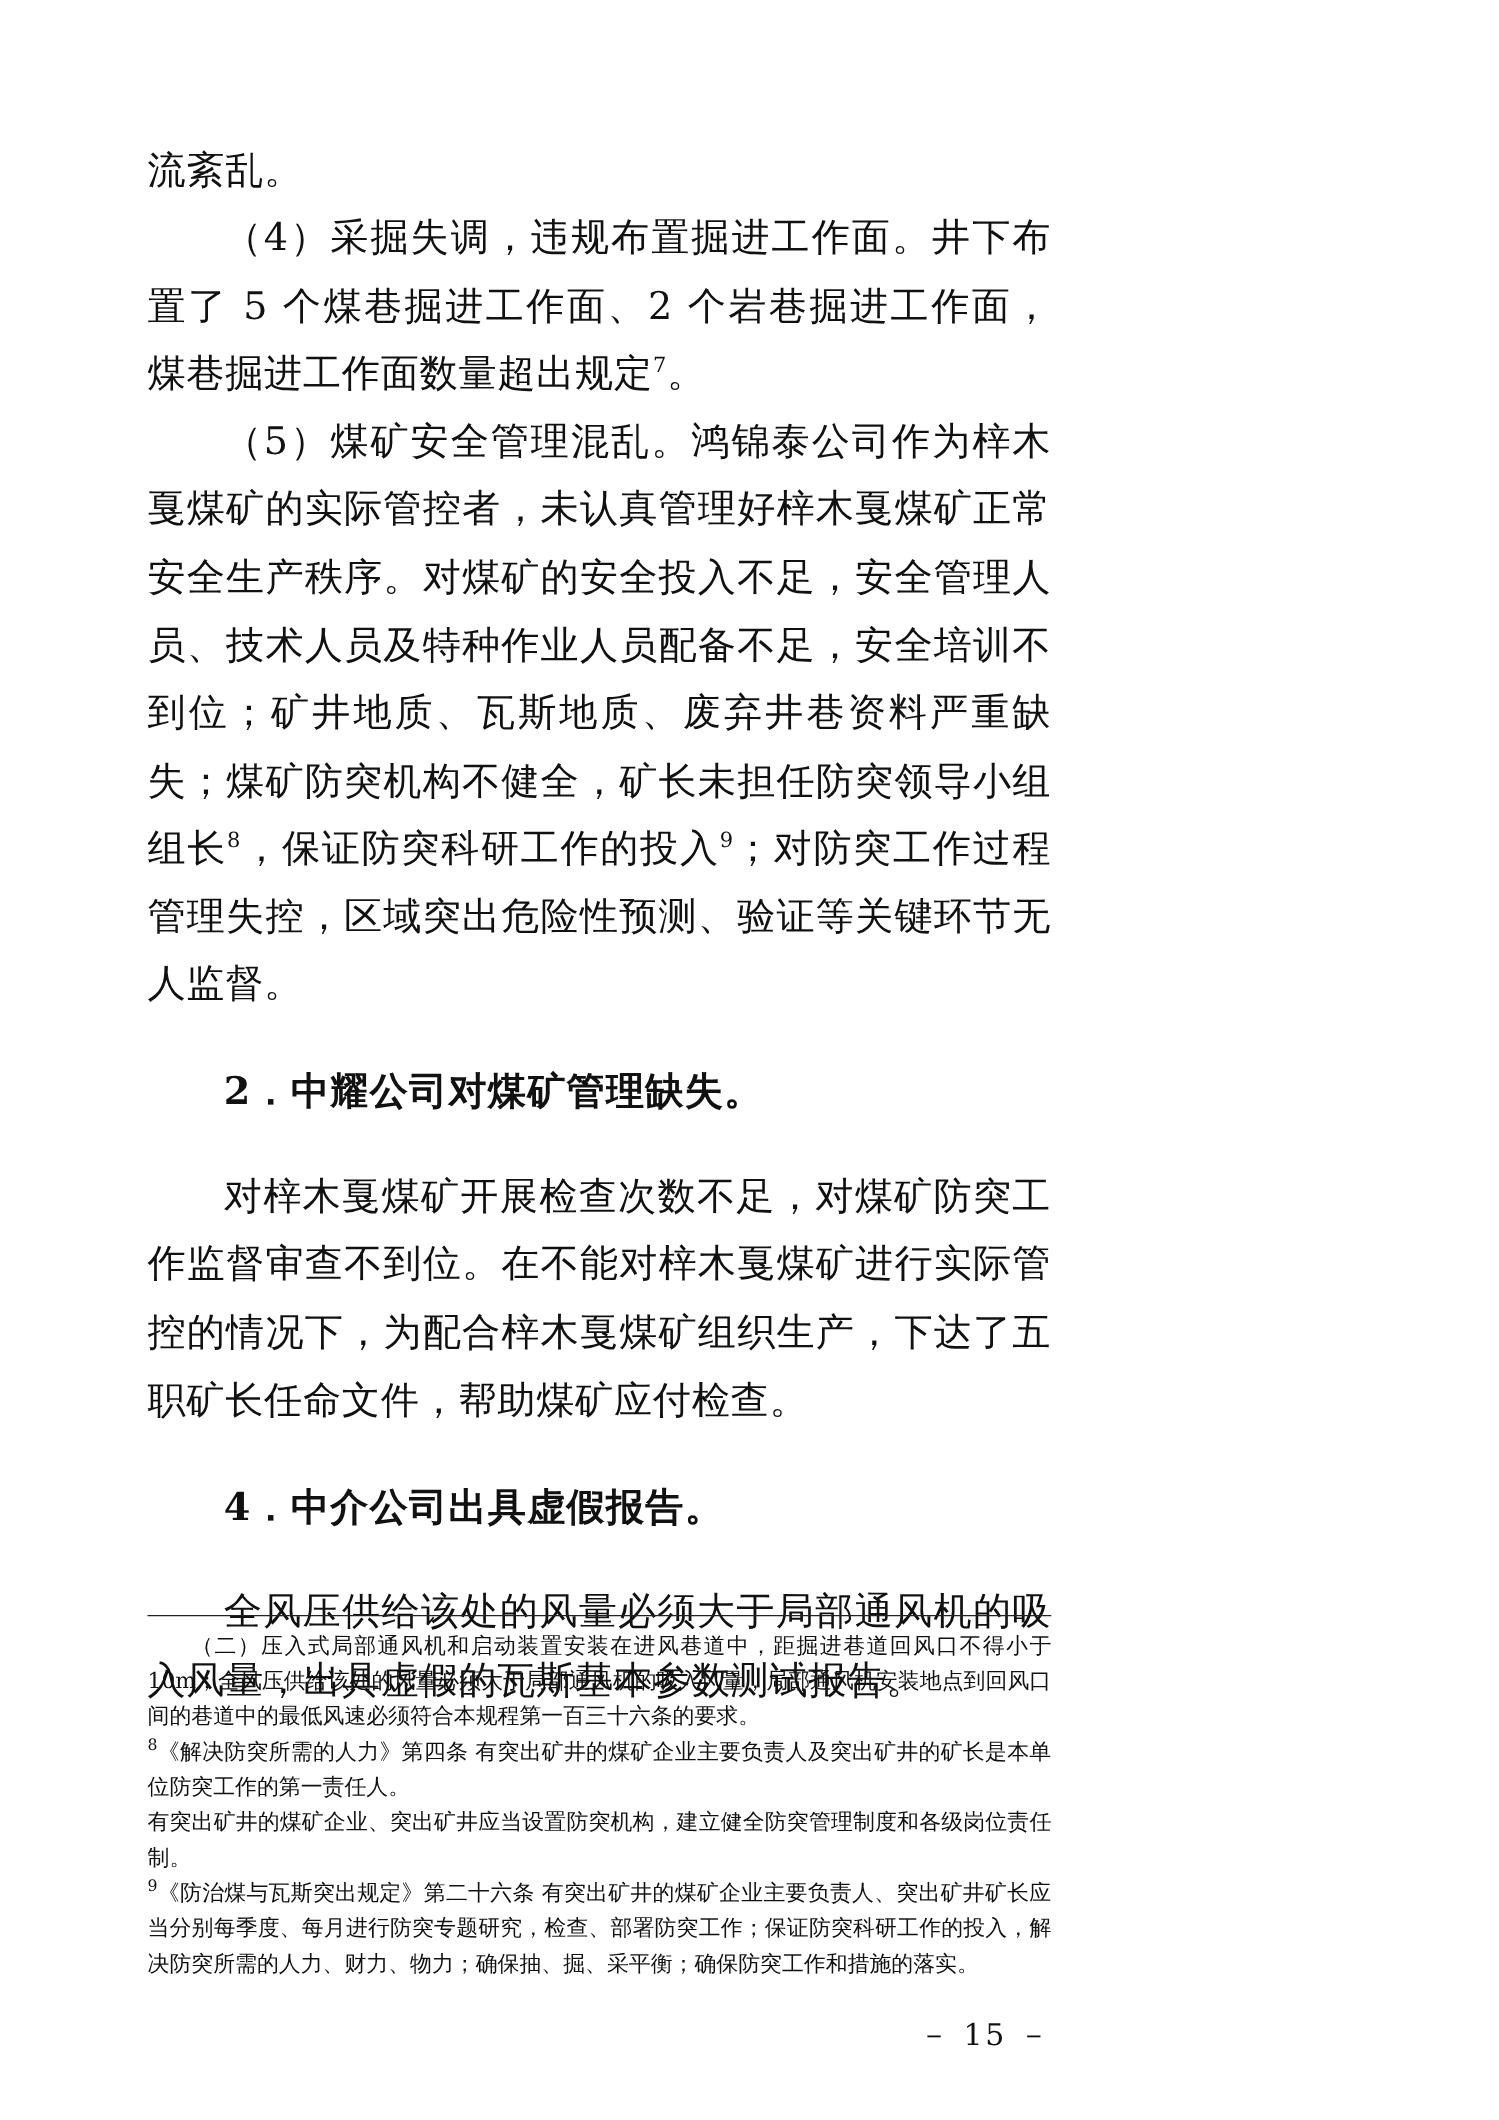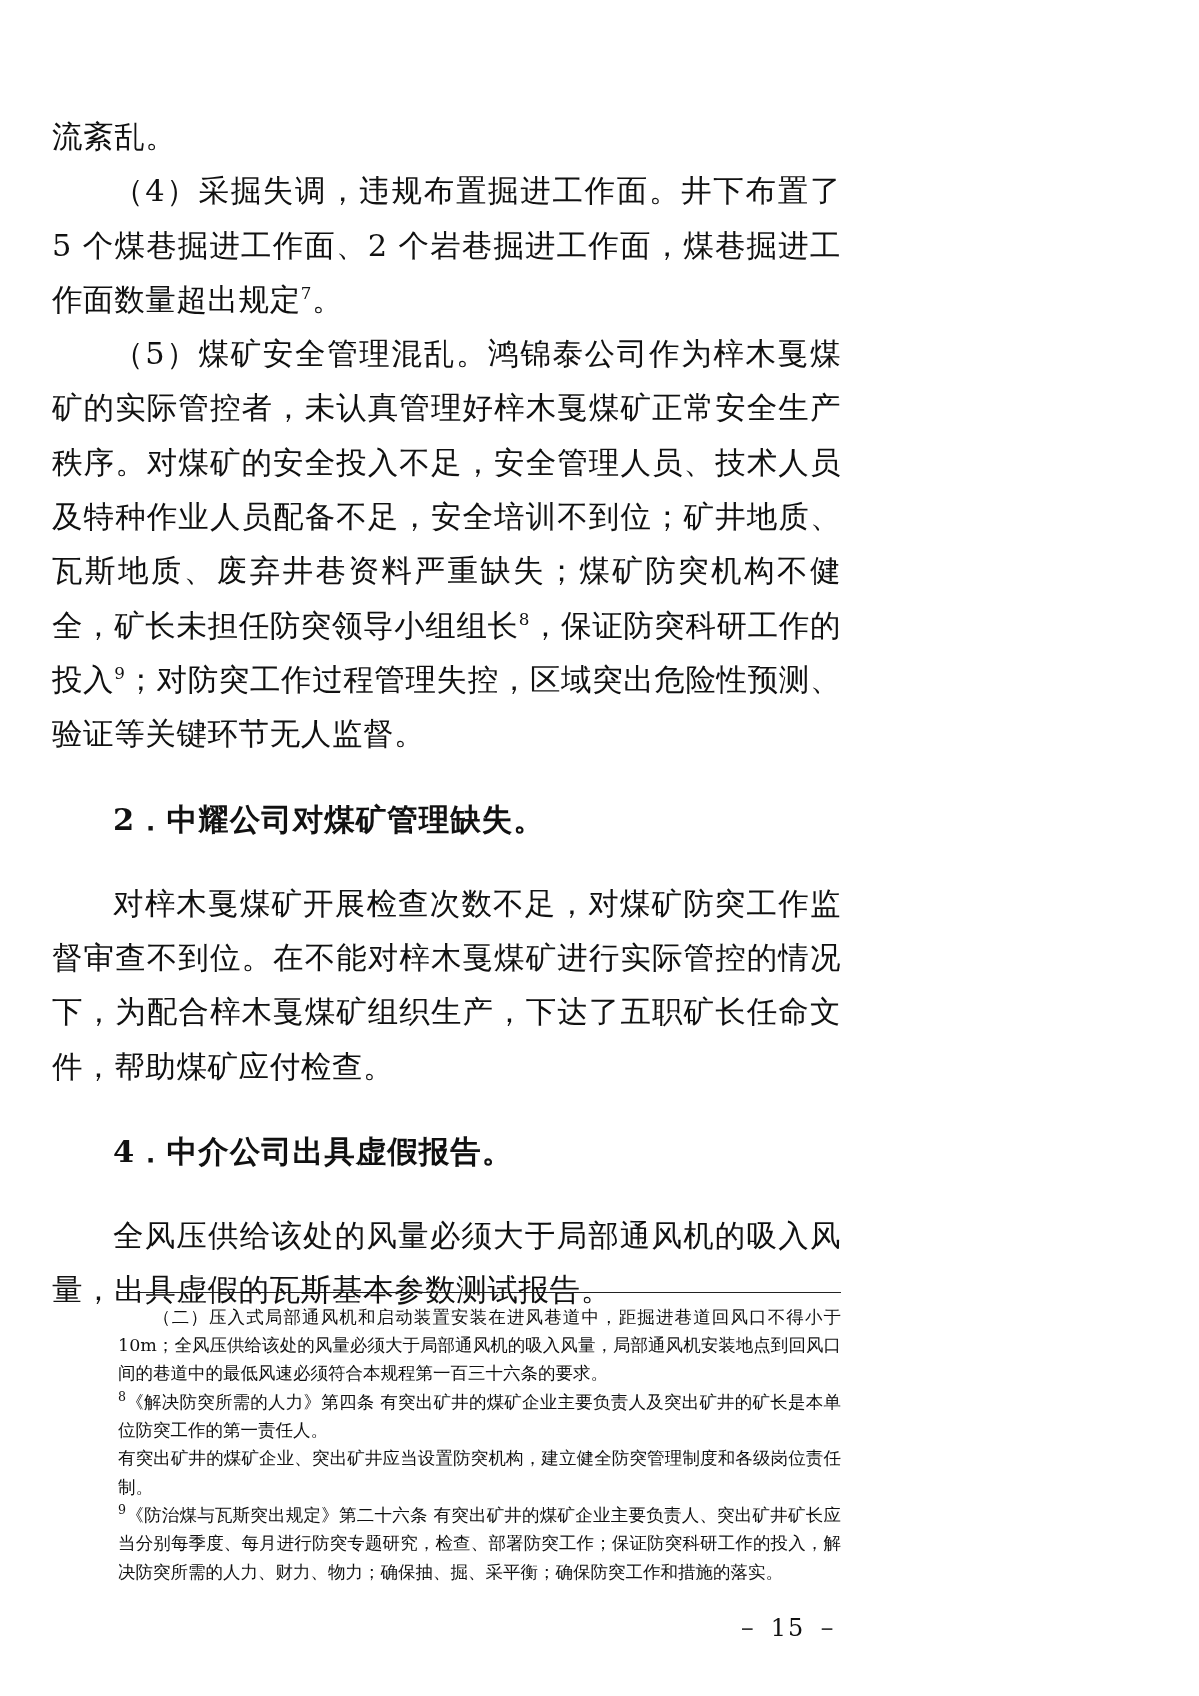--- a/index.html
+++ b/index.html
@@ -6,21 +6,21 @@
     margin: 0;
     padding: 0;
     background: #ffffff;
   }
   .page {
     position: relative;
     width: 959px;
     height: 1696px;
     background: #ffffff;
     box-sizing: border-box;
-    padding: 110px 118px 40px 52px;
+    padding: 110px 118px 40px 118px;
     font-family: "DejaVu Serif", "Liberation Serif", serif;
     color: #111111;
   }
   .body-text {
     font-size: 30.5px;
     line-height: 1.78;
     text-align: justify;
     text-justify: inter-ideograph;
     letter-spacing: 0.6px;
   }

